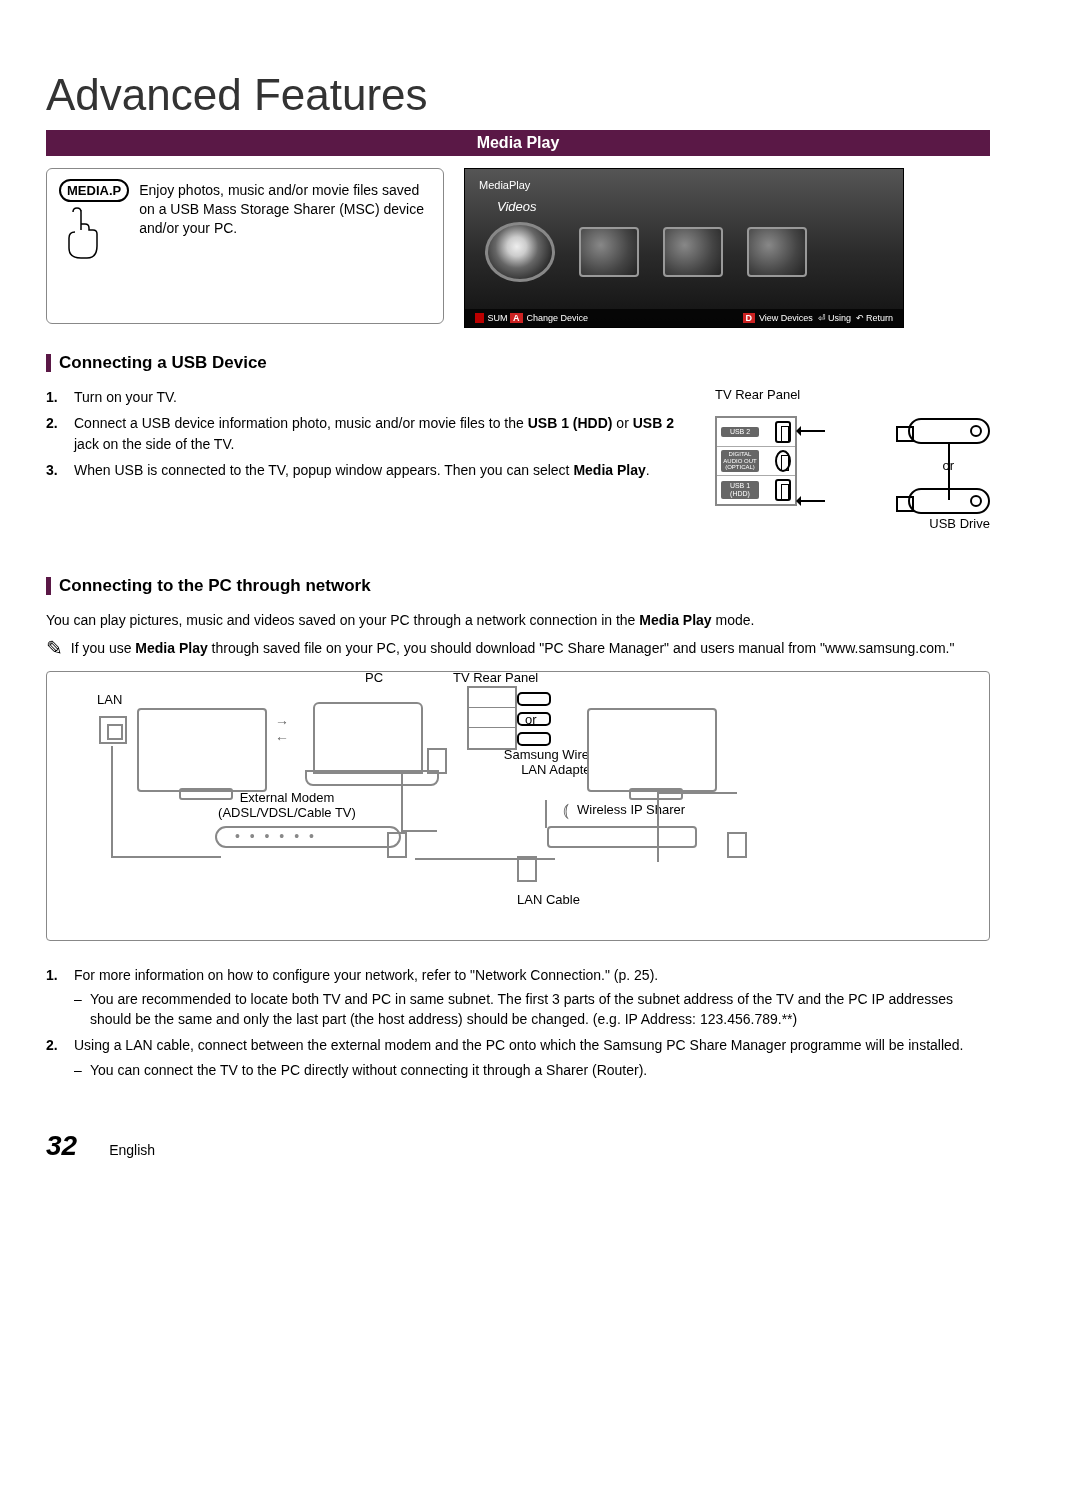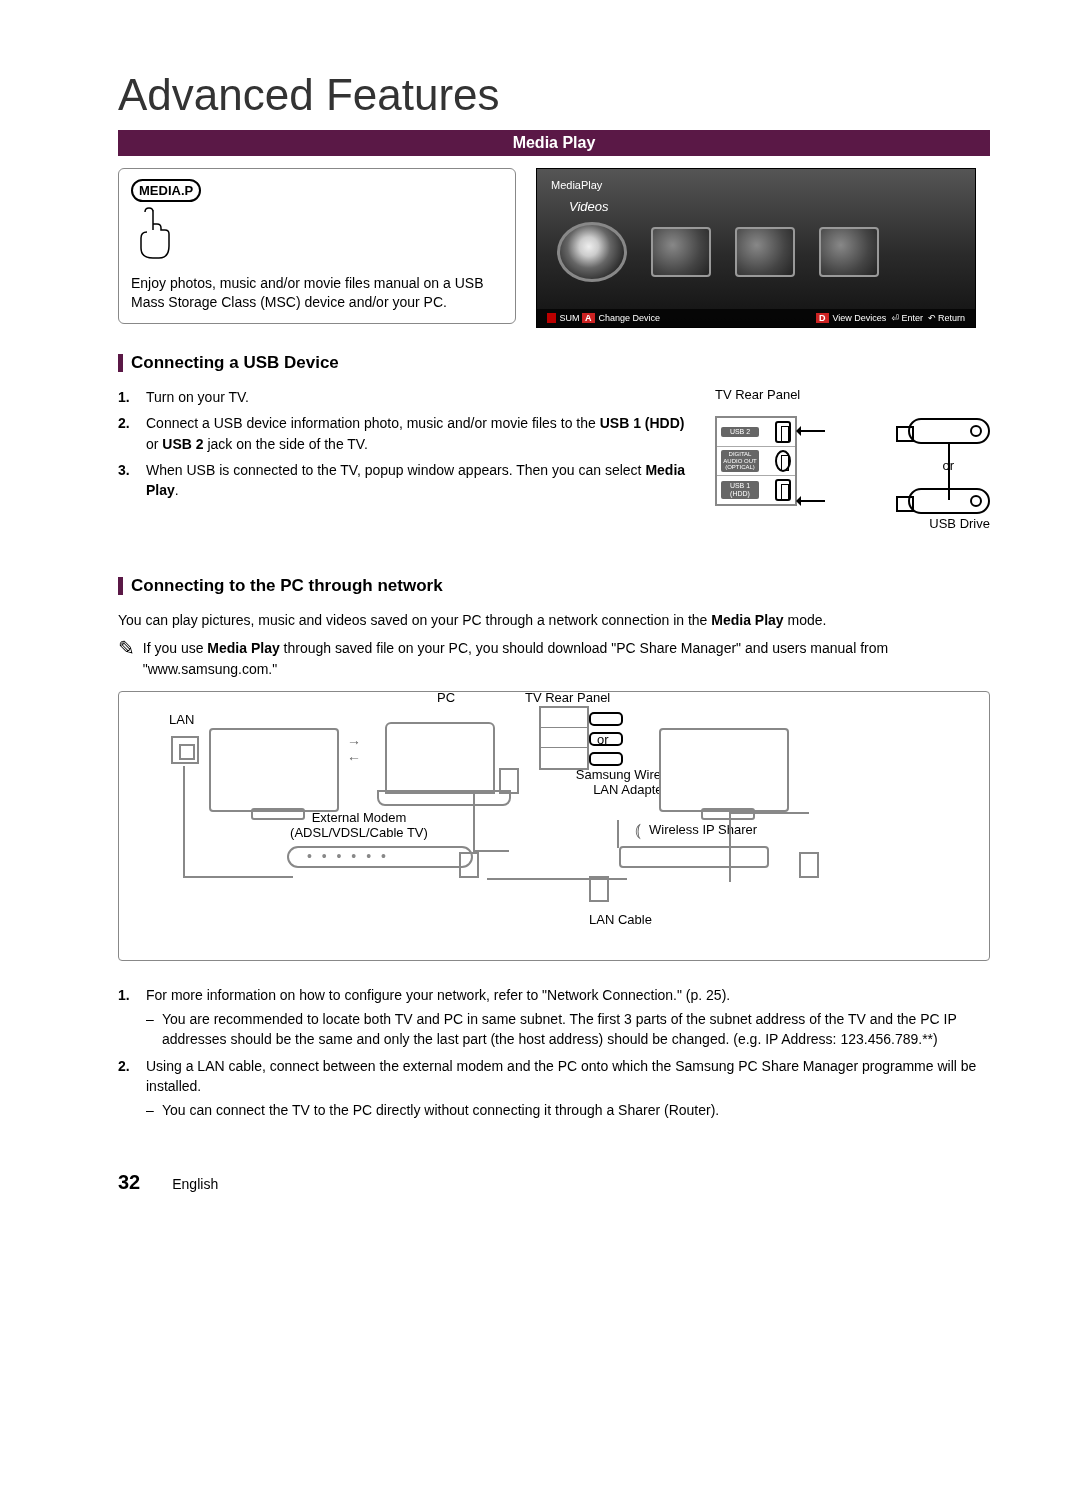--- a/index.html
+++ b/index.html
@@ -5,21 +5,21 @@
   * { box-sizing: border-box; margin: 0; padding: 0; }
   body {
     font-family: Arial, Helvetica, sans-serif;
     background: #fff;
     width: 1080px;
     margin: 0 auto;
     color: #000;
     font-size: 16px;
   }
   .page {
-    padding: 70px 90px 40px 118px;
+    padding: 70px 90px 40px 46px;
   }
   .page-title {
     font-size: 44px;
     font-weight: 300;
     color: #333;
     margin-bottom: 10px;
   }
   .banner {
     background: #5a1846;
     color: #fff;
@@ -37,21 +37,20 @@
   }
   .intro-box {
     border: 1px solid #888;
     border-radius: 6px;
     padding: 10px 12px;
     width: 398px;
     height: 156px;
     display: flex;
     gap: 10px;
     align-items: flex-start;
-    flex-direction: column;
   }
   .button-label {
     border: 2px solid #000;
     border-radius: 12px;
     font-weight: bold;
     font-size: 13px;
     padding: 2px 6px;
     display: inline-block;
     margin-bottom: 4px;
   }
@@ -241,55 +240,55 @@
   .cable {
     position:absolute; border-left:2px solid #888; border-bottom:2px solid #888;
   }
   .plug{position:absolute;width:20px;height:26px;border:2px solid #888;}
   .footer {
     margin-top: 50px;
     display: flex;
     align-items: baseline;
     gap: 6px;
   }
-  .pagenum { font-weight: bold; font-size: 20px; }
+  .pagenum { font-weight: bold; font-size: 28px; font-style: italic; }
   .lang { font-size: 14px; margin-left: 26px; }
 </style>
 </head>
 <body>
 
 <div class="page">
   <div class="page-title">Advanced Features</div>
   <div class="banner">Media Play</div>
 
   <div class="intro-row">
     <div class="intro-box">
       <div>
         <div class="button-label">MEDIA.P</div>
         <div class="hand-icon">
           <svg width="46" height="56" viewBox="0 0 46 56">
             <path d="M22 4 v20 M16 26 q-6 0 -6 6 v10 q0 10 12 10 h6 q10 0 10 -12 v-12 q0 -4 -4 -4 h-4 v-2 q0 -4 -4 -4 h-4 V6 q0 -4 -4 -4 q-4 0 -4 4" fill="none" stroke="#000" stroke-width="1.5"></path>
           </svg>
         </div>
       </div>
-      <div class="intro-text">Enjoy photos, music and/or movie files manual on a USB Mass Storage Class (MSC) device and/or your PC.</div>
+      <div class="intro-text">Enjoy photos, music and/or movie files saved on a USB Mass Storage Sharer (MSC) device and/or your PC.</div>
     </div>
 
     <div class="screenshot">
       <div class="ss-title">MediaPlay</div>
       <div class="ss-sub">Videos</div>
       <div class="ss-thumbs">
         <div class="reel"></div>
         <div class="thumb"></div>
         <div class="thumb"></div>
         <div class="thumb"></div>
       </div>
       <div class="ss-footer">
         <span><em>&nbsp;</em><span>SUM</span> <strong>A</strong><span>Change Device</span></span>
-        <span><strong>D</strong><span>View Devices</span>&nbsp;&nbsp;⏎ <span>Enter</span>&nbsp;&nbsp;↶ <span>Return</span></span>
+        <span><strong>D</strong><span>View Devices</span>&nbsp;&nbsp;⏎ <span>Using</span>&nbsp;&nbsp;↶ <span>Return</span></span>
       </div>
     </div>
   </div>
 
   <div class="section-head">
     <div class="bar"></div>
     <div class="title">Connecting a USB Device</div>
   </div>
 
   <div class="two-col">

